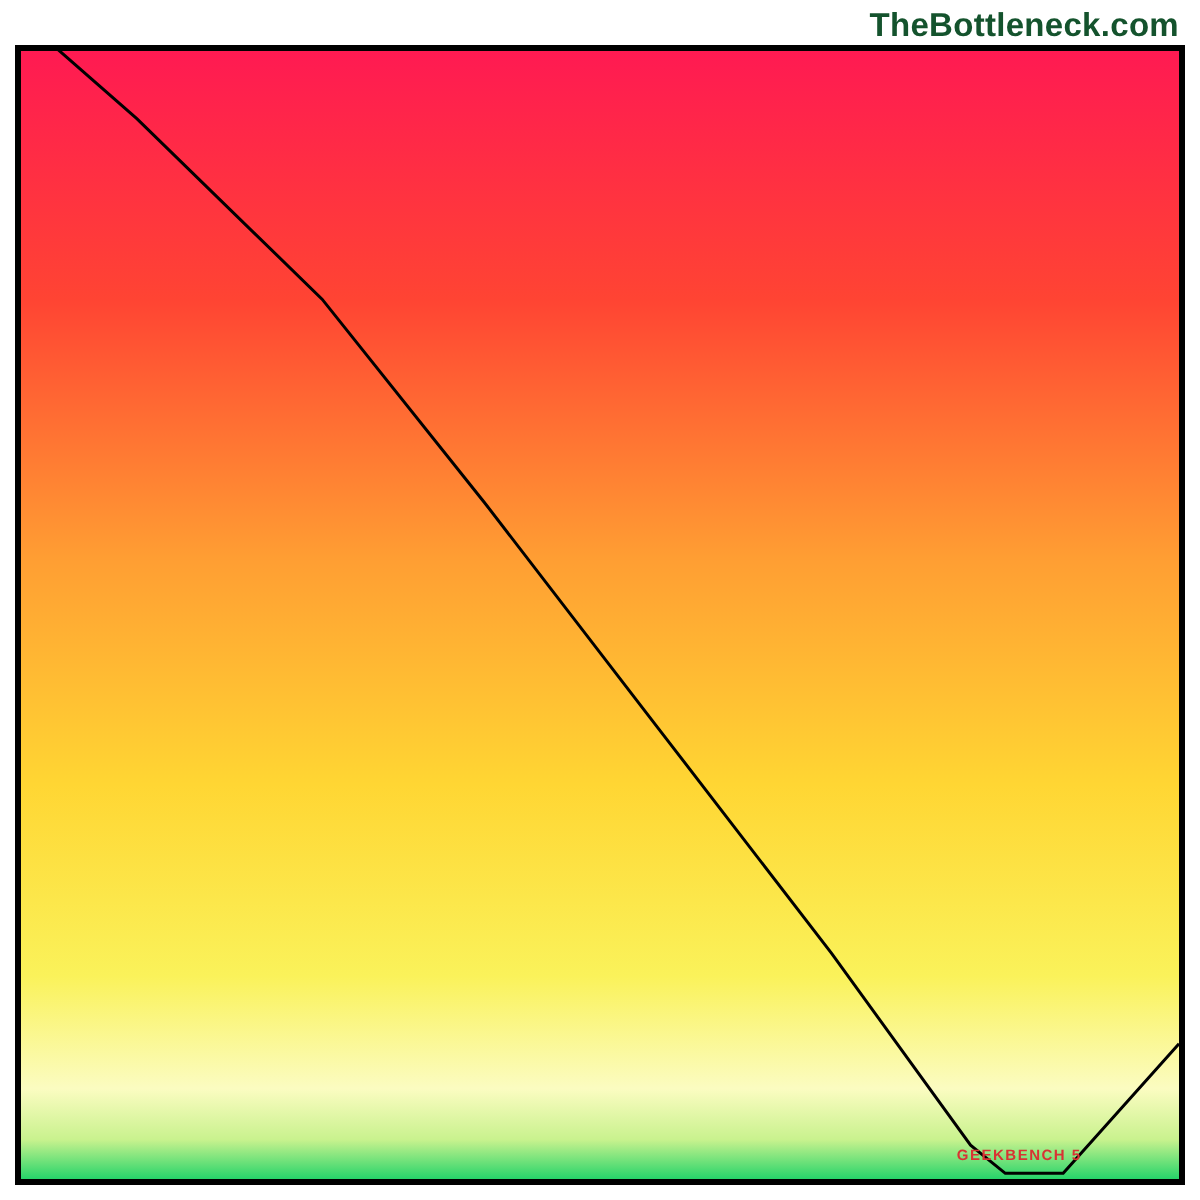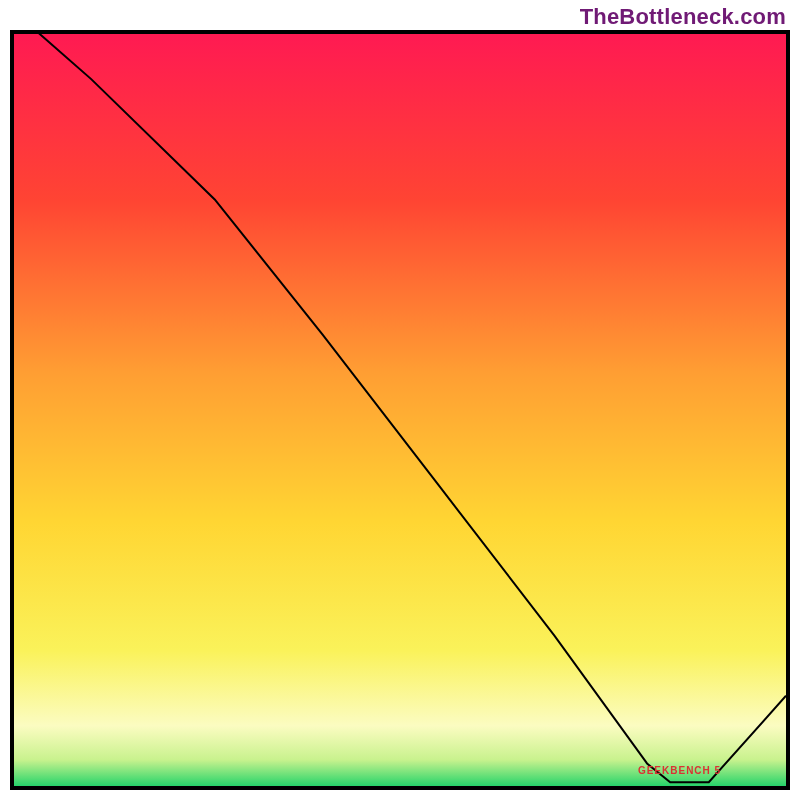--- a/index.html
+++ b/index.html
@@ -15,21 +15,21 @@
     position: relative;
     width: 800px;
     height: 800px;
   }
   .watermark {
     position: absolute;
     top: 4px;
     right: 14px;
     font-size: 22px;
     font-weight: bold;
-    color: #701a75;
+    color: #14532d;
     z-index: 50;
     letter-spacing: 0.2px;
   }
   .plot-area {
     position: absolute;
     left: 10px;
     top: 30px;
     width: 780px;
     height: 760px;
     border: 4px solid #000000;

